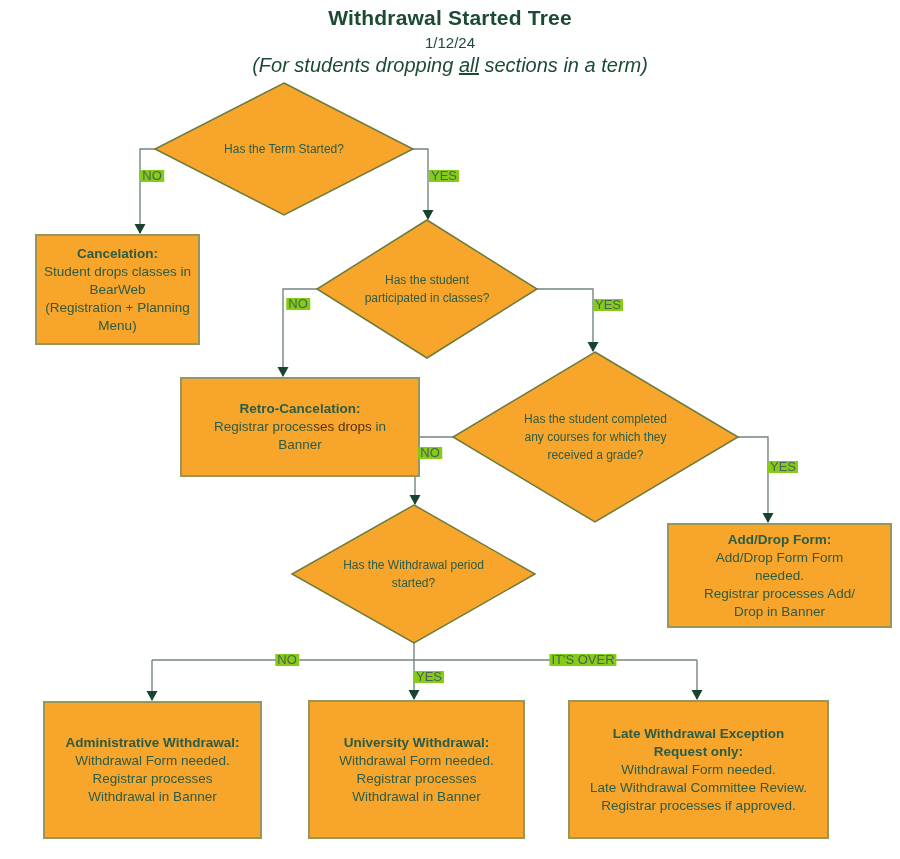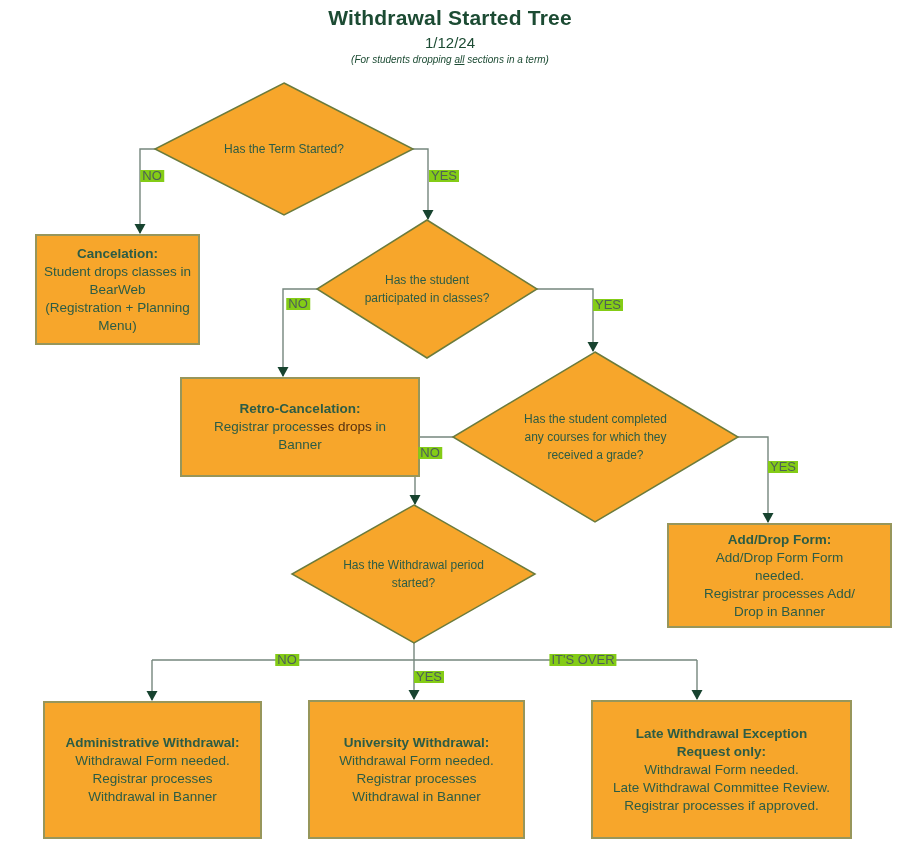--- a/index.html
+++ b/index.html
@@ -4,21 +4,21 @@
 <style>
   html,body{margin:0;padding:0;background:#ffffff;}
   .canvas{
     position:relative;width:900px;height:859px;overflow:hidden;
     font-family:"Liberation Sans", sans-serif;background:#fff;
   }
   
   .header{position:absolute;left:0;top:6px;width:900px;text-align:center;}
   .header .title{font-size:21px;font-weight:bold;color:var(--title);letter-spacing:.2px;}
   .header .date{font-size:15px;color:var(--title);margin-top:4px;}
-  .header .note{font-size:10px;font-style:italic;color:var(--title);margin-top:3px;}
+  .header .note{font-size:20px;font-style:italic;color:var(--title);margin-top:3px;}
   .header .note .u{text-decoration:underline;}
   
   svg.layer{position:absolute;left:0;top:0;pointer-events:none;}
   .wire{fill:none;stroke:var(--wire);stroke-width:1.4;}
   .arrowhead{fill:var(--arrow);stroke:none;}
   .diamond{fill:var(--orange);stroke:var(--diamond-border);stroke-width:1.5;}
   
   .box{
     position:absolute;background:var(--orange);
     border:2px solid var(--box-border);
@@ -126,21 +126,21 @@
     <div>Withdrawal in Banner</div>
   </div>
 
   <div class="box" style="left:308px;top:700px;width:217px;height:139px;text-align:center;">
     <div class="b">University Withdrawal:</div>
     <div>Withdrawal Form needed.</div>
     <div>Registrar processes</div>
     <div>Withdrawal in Banner</div>
   </div>
 
-  <div class="box" style="left:568px;top:700px;width:261px;height:139px;margin-left:23px;">
+  <div class="box" style="left:568px;top:700px;width:261px;height:139px;">
     <div class="b">Late Withdrawal Exception</div>
     <div class="b">Request only:</div>
     <div>Withdrawal Form needed.</div>
     <div>Late Withdrawal Committee Review.</div>
     <div>Registrar processes if approved.</div>
   </div>
 
   <div class="elabel" style="left:137px;top:176px;">NO</div>
   <div class="elabel" style="left:429px;top:176px;">YES</div>
   <div class="elabel" style="left:283px;top:304px;">NO</div>

